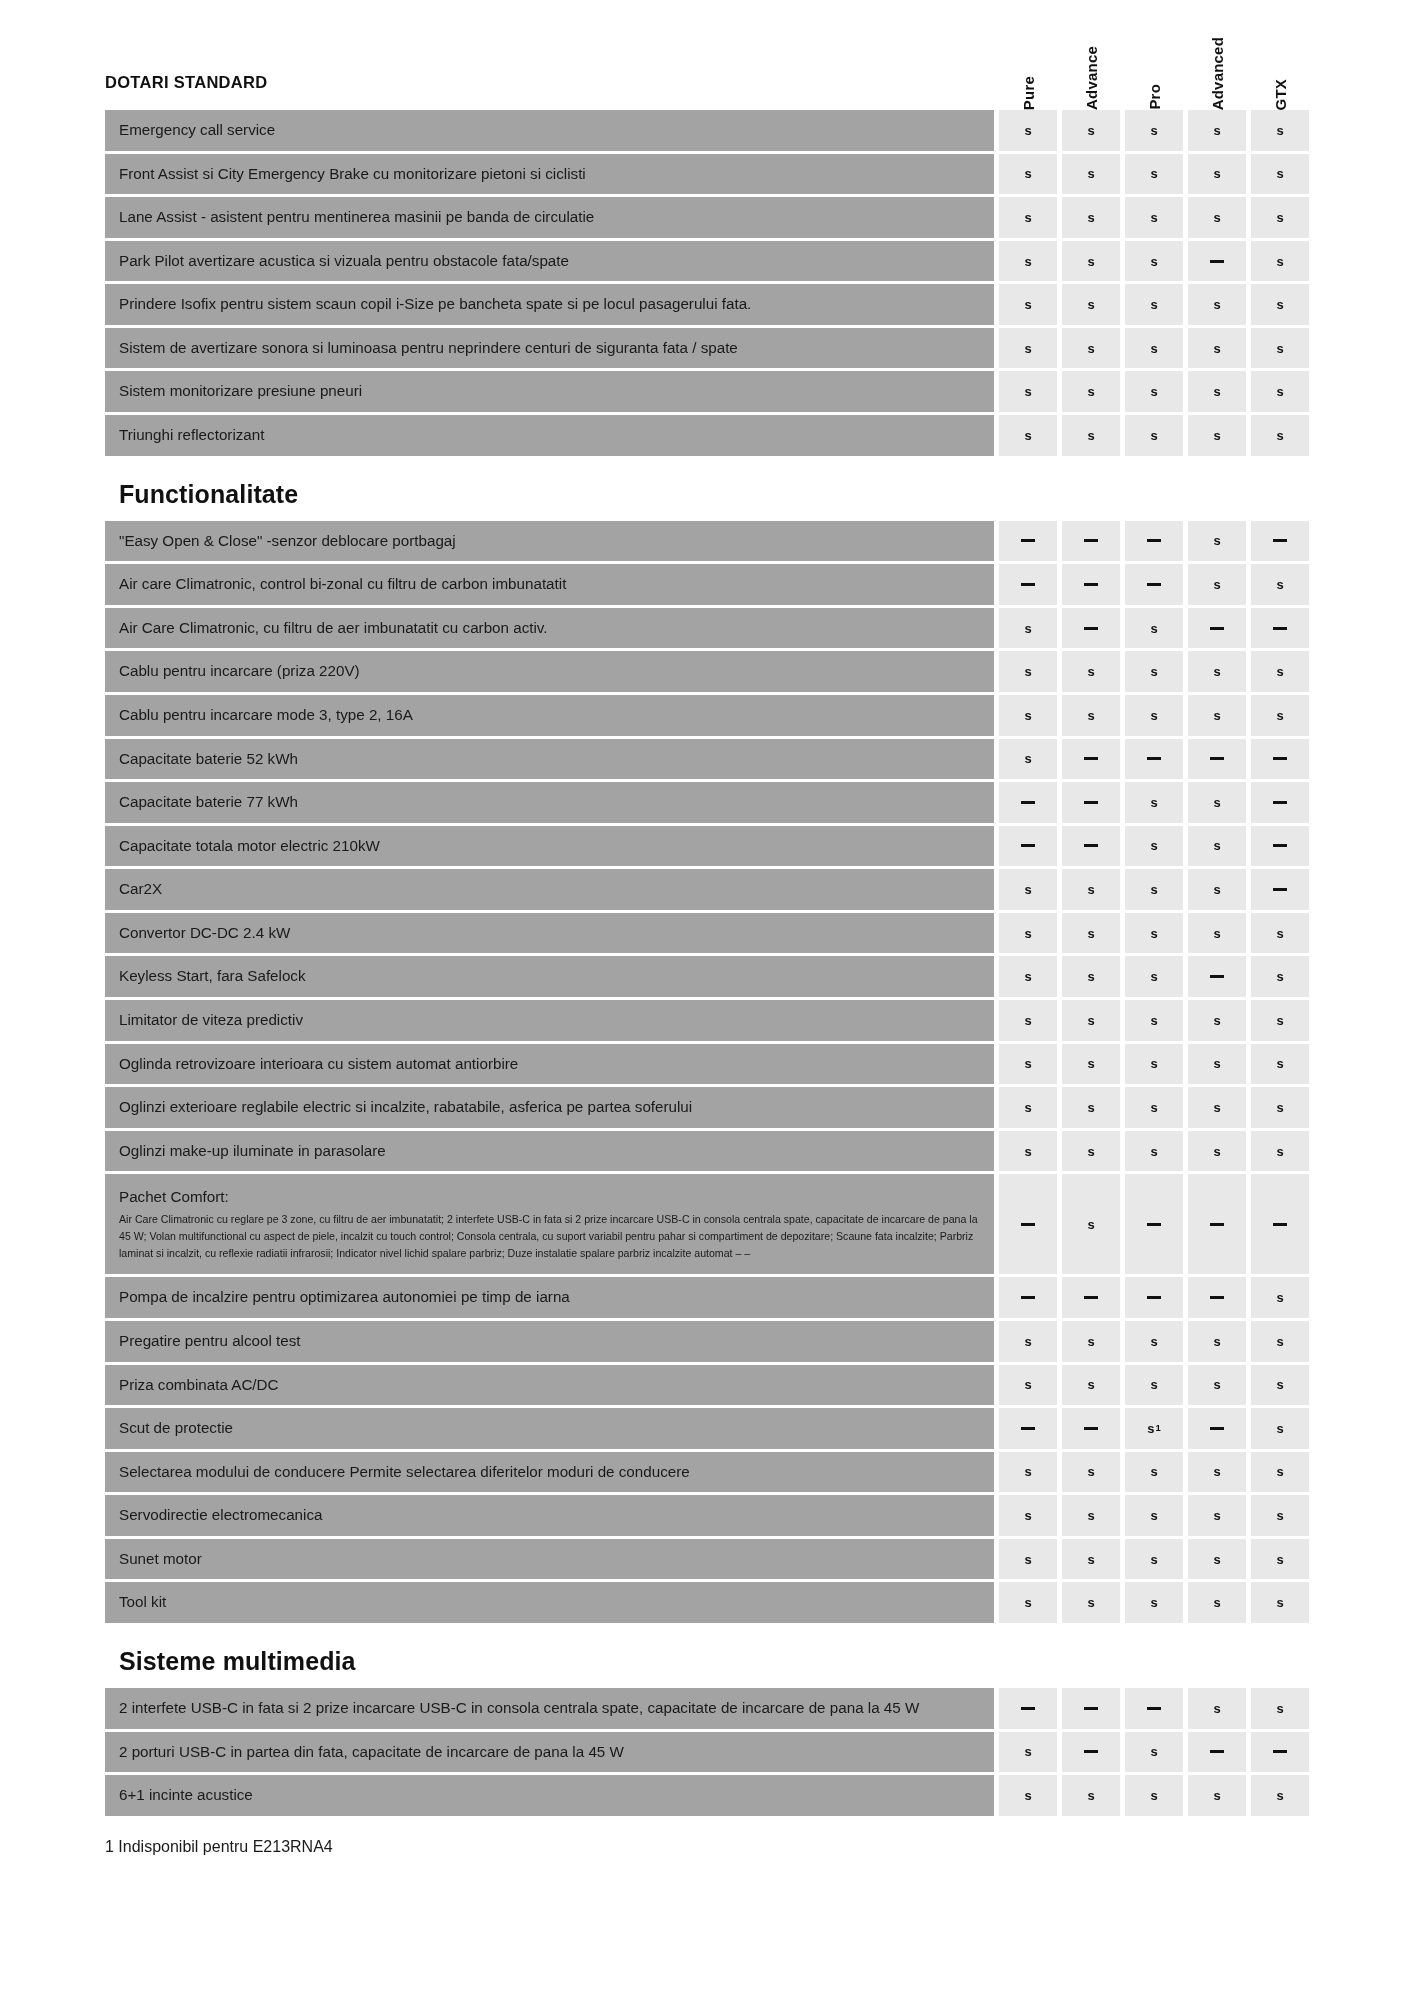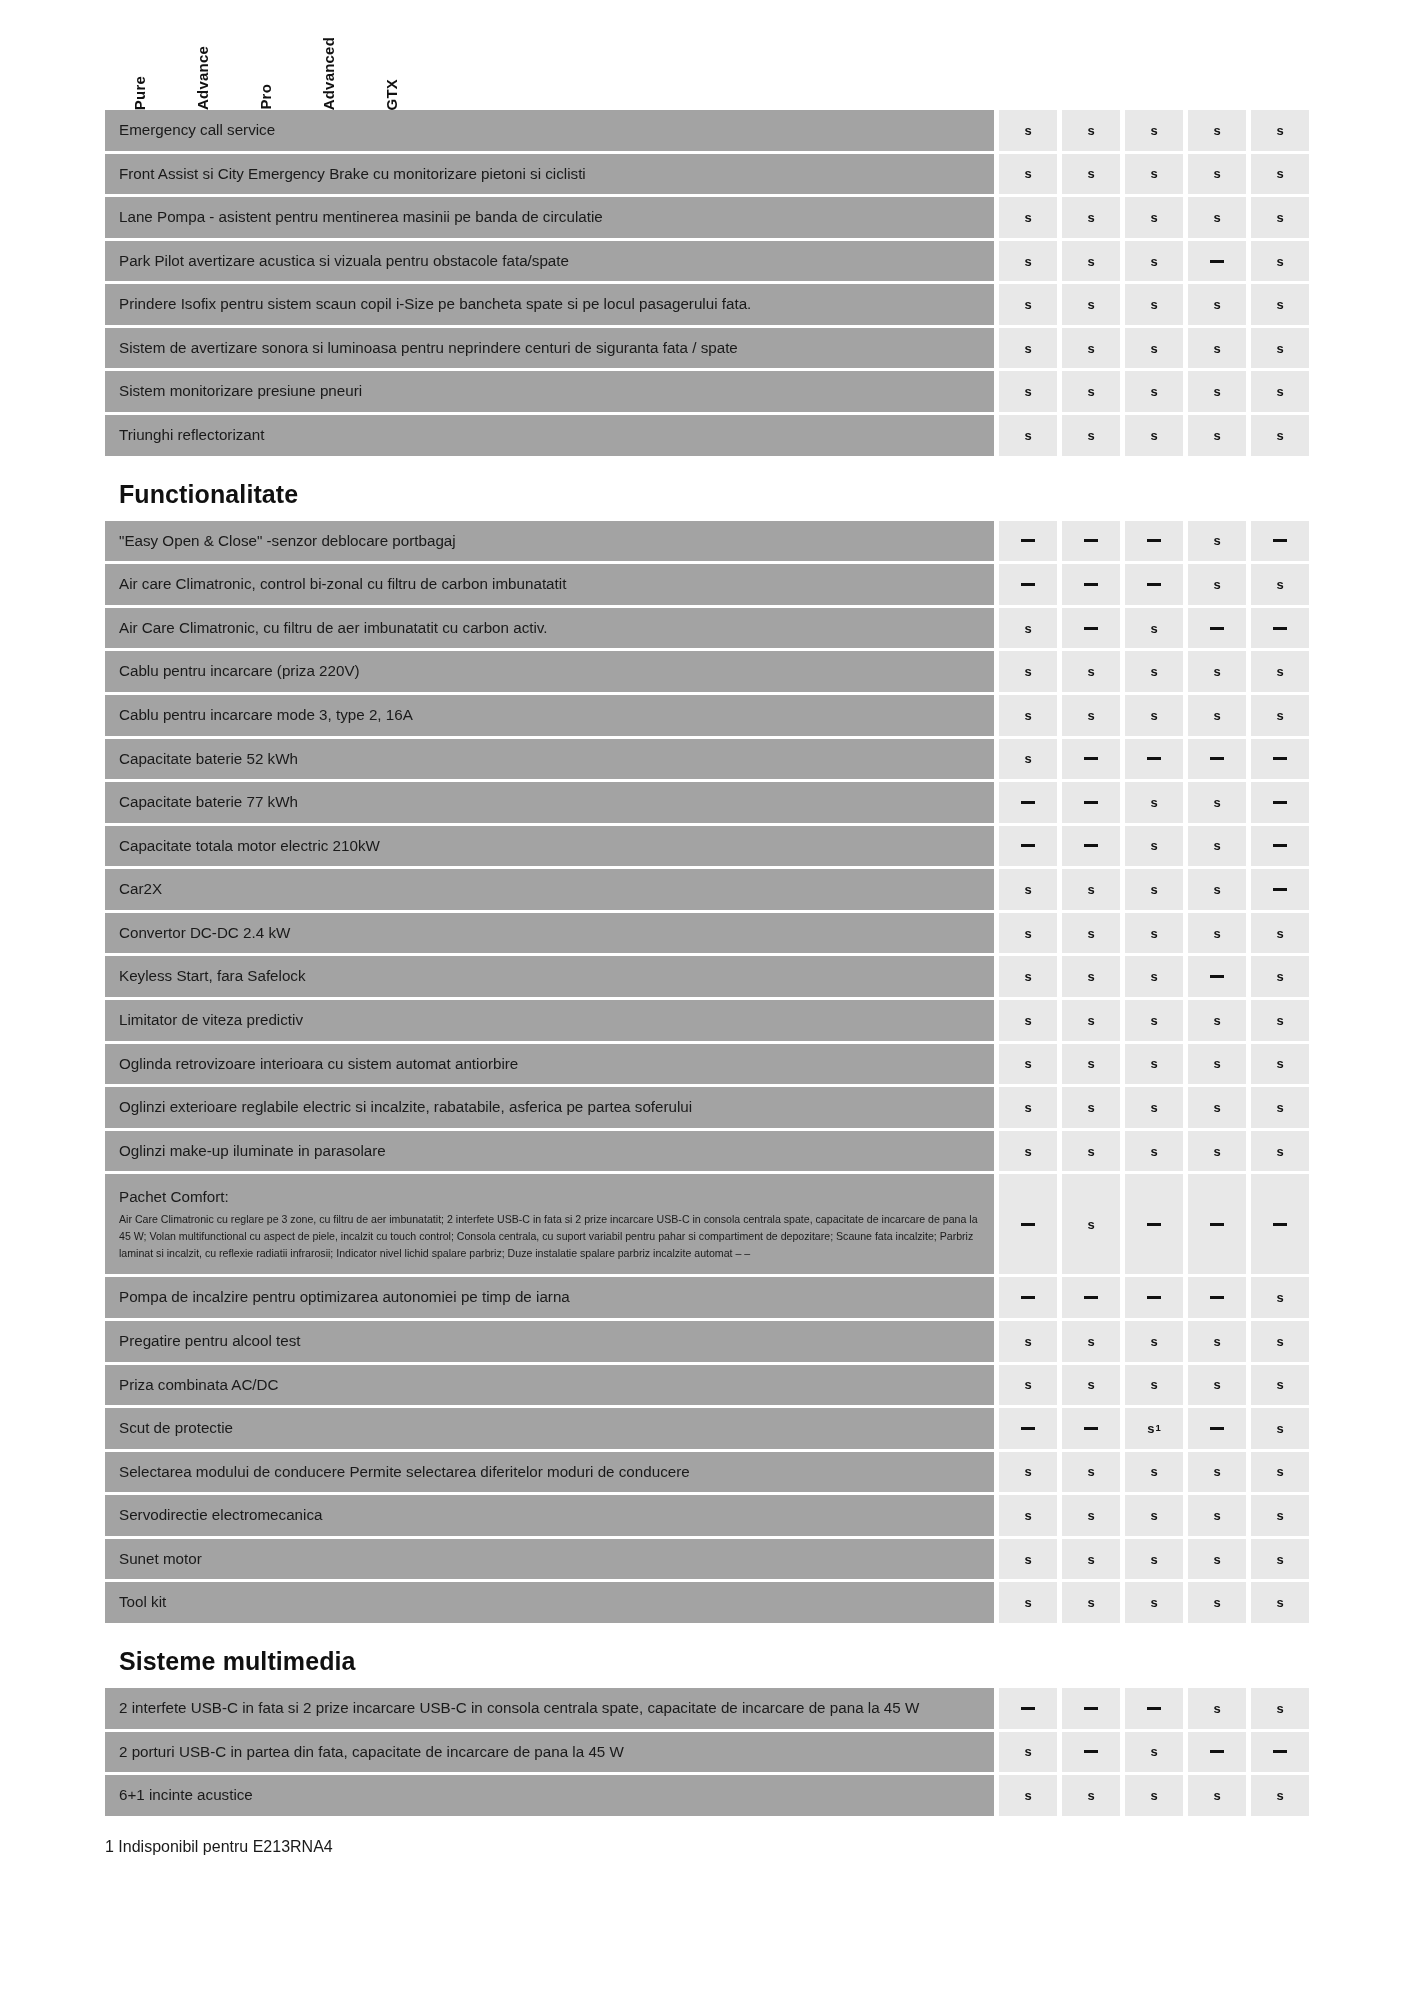--- a/index.html
+++ b/index.html
@@ -148,20 +148,23 @@
     padding-left: 0;
     margin-top: 22px;
   }
 </style>
 </head>
 <body>
 
 <div class="page">
 
   <div class="table-header">
+    <div class="header-title-cell">
+      <div class="header-title">DOTARI STANDARD</div>
+    </div>
     <div class="header-cols">
       <div class="hcol">
           <span>Pure</span>
         </div>
       <div class="hcol">
           <span>Advance</span>
         </div>
       <div class="hcol">
           <span>Pro</span>
         </div>
@@ -189,21 +192,21 @@
         <div class="label">Front Assist si City Emergency Brake cu monitorizare pietoni si ciclisti</div>
         <div class="cells">
           <div class="cell">s</div>
           <div class="cell">s</div>
           <div class="cell">s</div>
           <div class="cell">s</div>
           <div class="cell">s</div>
         </div>
       </div>
       <div class="row">
-        <div class="label">Lane Pompa - asistent pentru mentinerea masinii pe banda de circulatie</div>
+        <div class="label">Lane Assist - asistent pentru mentinerea masinii pe banda de circulatie</div>
         <div class="cells">
           <div class="cell">s</div>
           <div class="cell">s</div>
           <div class="cell">s</div>
           <div class="cell">s</div>
           <div class="cell">s</div>
         </div>
       </div>
       <div class="row">
         <div class="label">Park Pilot avertizare acustica si vizuala pentru obstacole fata/spate</div>

